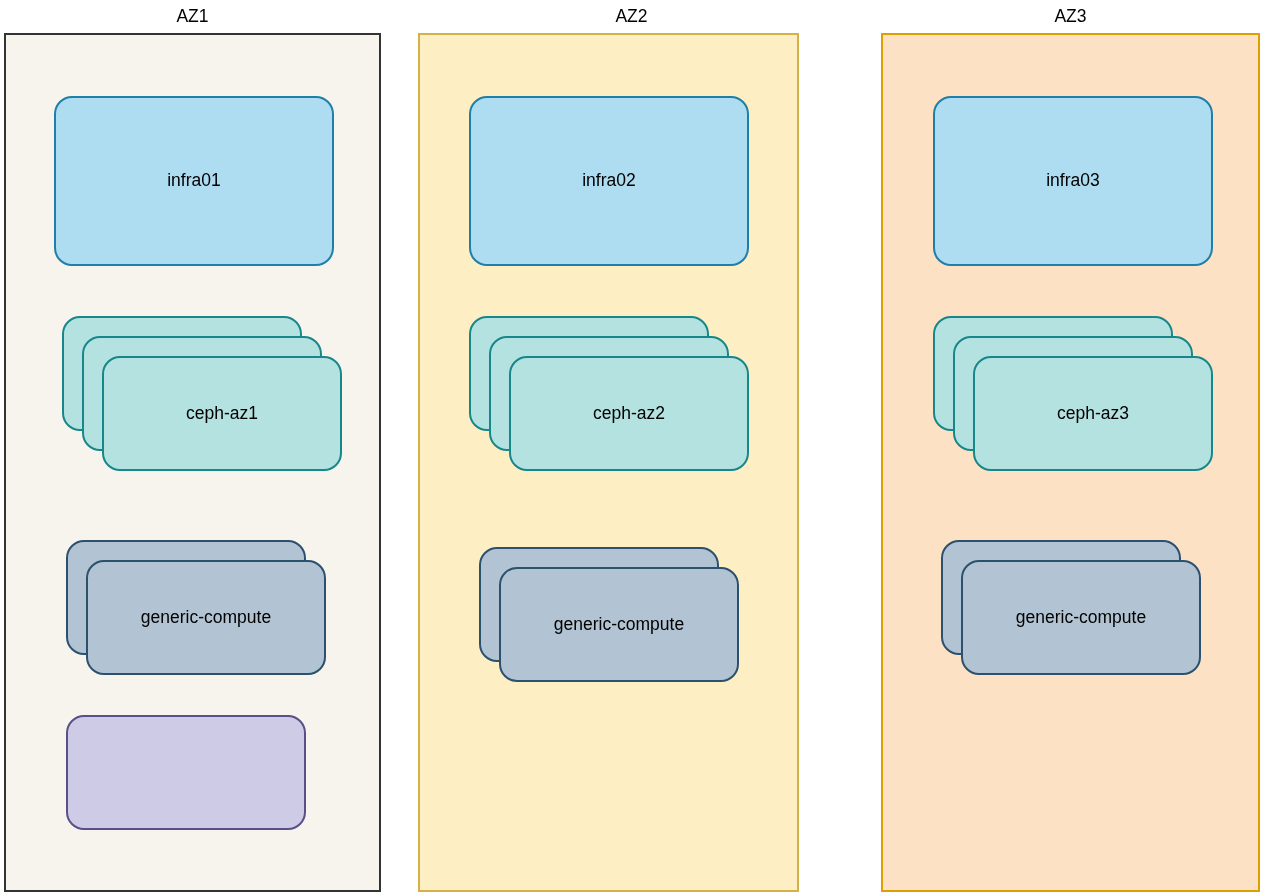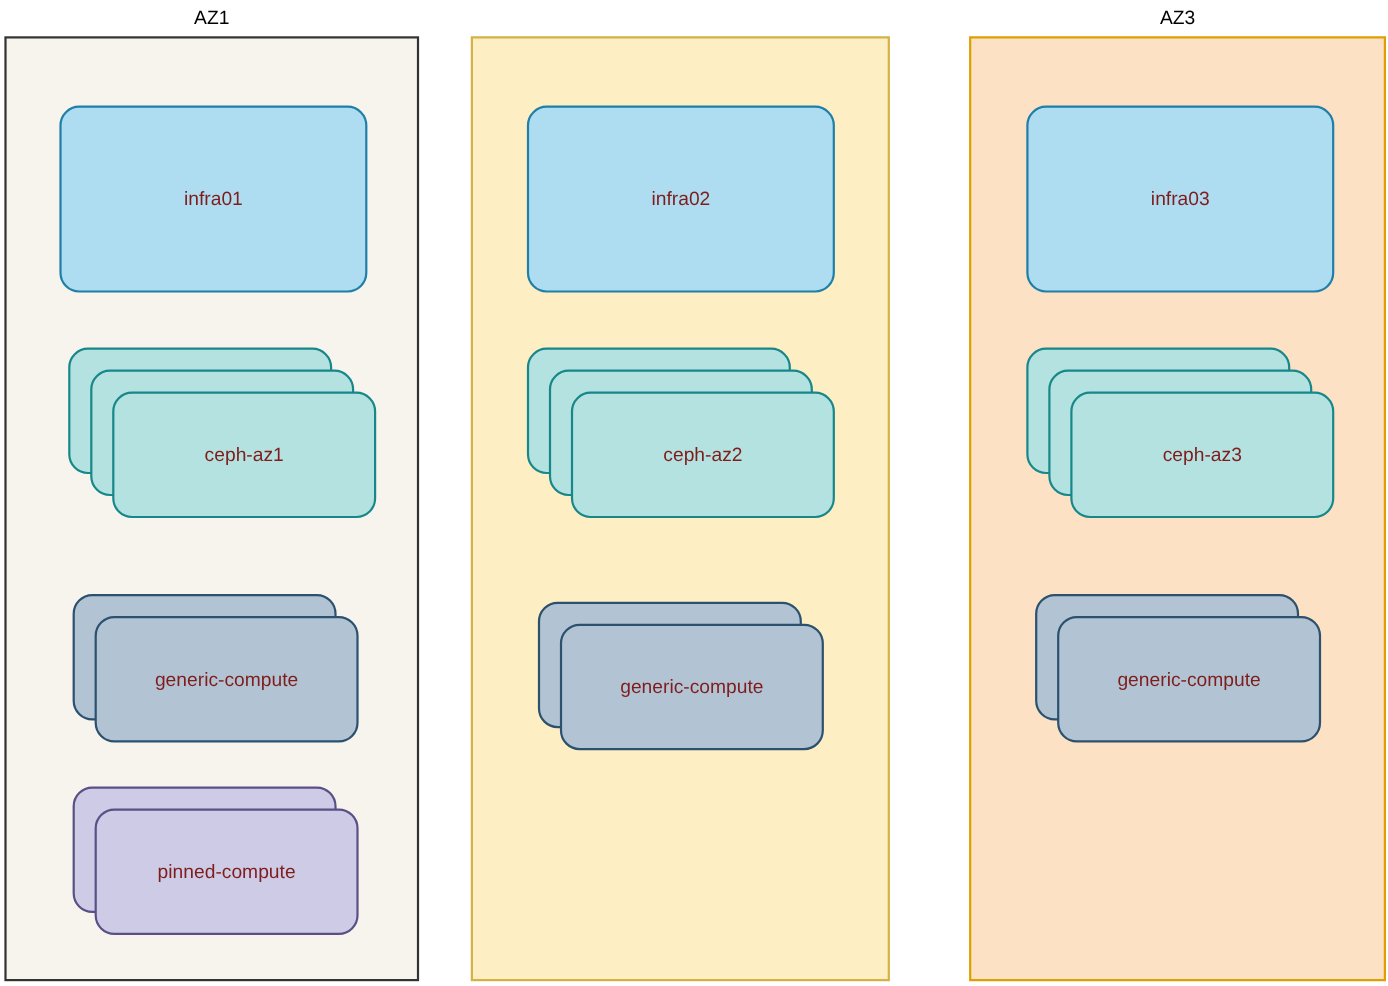--- a/index.html
+++ b/index.html
@@ -57,21 +57,21 @@
   }
 
   .node-card .node-label {
     position: absolute;
     left: 0;
     right: 0;
     top: 50%;
     transform: translateY(-50%);
     text-align: center;
     font-size: 17.5px;
-    color: #7f1d1d;
+    color: #000000;
     white-space: nowrap;
     line-height: 1.1;
   }
 
   
   .type-infra   { background: #aedcf0; border-color: #1f7fa8; }
   .type-ceph    { background: #b3e2e0; border-color: #17878a; padding-left: 44px; }
   .type-generic { background: #b2c4d3; border-color: #2c516f; margin-top: 28px; }
   .type-pinned  { background: #cdcbe6; border-color: #5b4f87; }
 </style>
@@ -100,29 +100,27 @@
 
     <div class="node-group" style="left:60px; top:477px; width:260px; height:135px;">
       <div class="node-card type-generic" style="left:0px; top:0px; width:240px; height:115px;"></div>
       <div class="node-card type-generic" style="left:20px; top:20px; width:240px; height:115px;">
         <span class="node-label">generic-compute</span>
       </div>
     </div>
 
     <div class="node-group" style="left:60px; top:680px; width:260px; height:135px;">
       <div class="node-card type-pinned" style="left:0px; top:0px; width:240px; height:115px;"></div>
-      <div class="node-card type-pinned" style="left:20px; top:20px; width:240px; height:115px;">
-        <span class="node-label">pinned-compute</span>
-      </div>
     </div>
 
   </div>
 
+  <div class="az-title" style="left:441px; top:8px; width:381px;">AZ2</div>
 
-  <div class="az-zone az2" style="left:428px; top:33px; width:381px; height:859px;">
+  <div class="az-zone az2" style="left:418px; top:33px; width:381px; height:859px;">
 
     <div class="node-group" style="left:49px; top:61px; width:280px; height:170px;">
       <div class="node-card type-infra" style="left:0px; top:0px; width:280px; height:170px;">
         <span class="node-label">infra02</span>
       </div>
     </div>
 
     <div class="node-group" style="left:49px; top:281px; width:280px; height:155px;">
       <div class="node-card type-ceph" style="left:0px; top:0px; width:240px; height:115px;"></div>
       <div class="node-card type-ceph" style="left:20px; top:20px; width:240px; height:115px;"></div>

